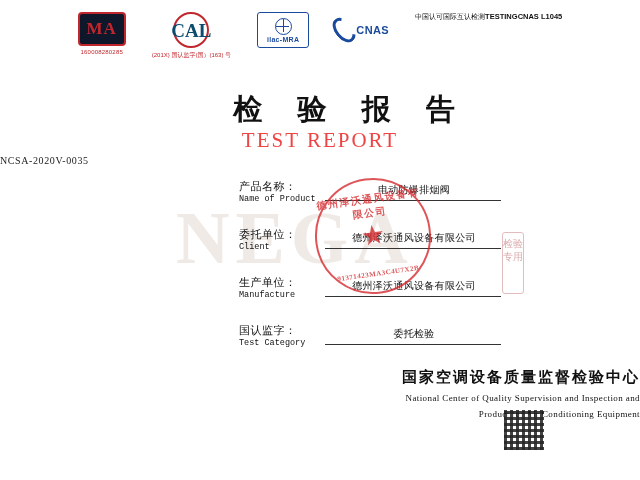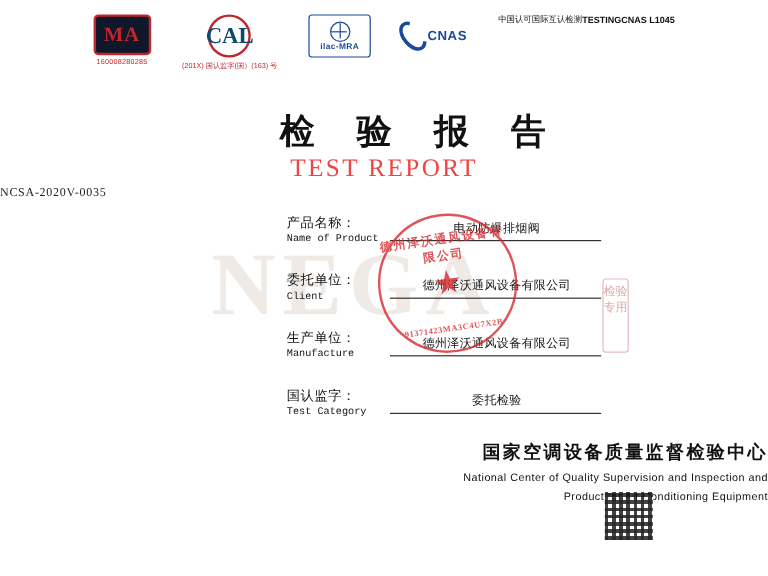--- a/index.html
+++ b/index.html
@@ -279,21 +279,21 @@
     text-align: right;
   }
   .footer-zh {
     font-family: "Liberation Serif", serif;
     font-size: 15px;
     font-weight: bold;
     letter-spacing: 2px;
     color: #111;
   }
   .footer-en1, .footer-en2 {
-    font-family: Liberation Sans, sans-serif;
+    font-family: Liberation Serif, serif;
     font-size: 9px;
     color: #111;
     letter-spacing: 0.4px;
     margin-top: 6px;
   }
 
   
   .seal {
     position: absolute;
     left: 315px;

